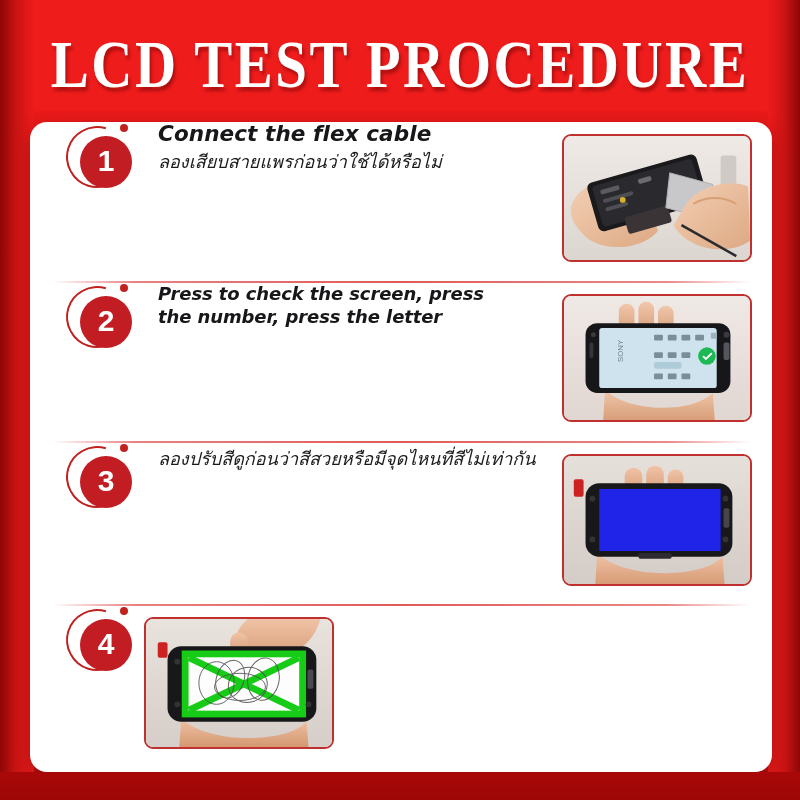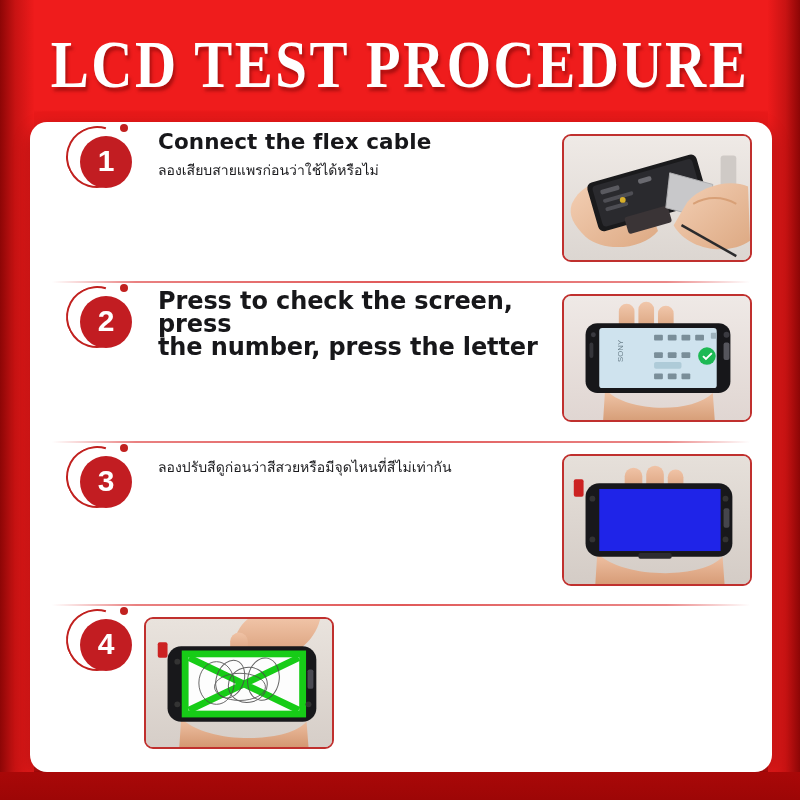--- a/index.html
+++ b/index.html
@@ -123,37 +123,38 @@
     align-items:center;
     justify-content:center;
     line-height:1;
     padding-bottom:2px;
   }
 
   
   .texts {
     flex:1 1 auto;
     padding-left:14px;
-    padding-top:8px;
+    padding-top:0;
     min-width:0;
+    font-style:italic;
   }
   .step-title {
     font-family:"DejaVu Sans","Liberation Sans",sans-serif;
     font-weight:700;
-    font-size:24px;
+    font-size:18px;
     line-height:23px;
     color:#17171a;
     letter-spacing:-.1px;
     white-space:pre-line;
   }
   .row-1 .step-title { font-size:21.5px; letter-spacing:.1px; }
   .step-sub {
     margin-top:5px;
     font-family:"DejaVu Sans","Liberation Sans",sans-serif;
-    font-size:14px;
+    font-size:18px;
     line-height:24px;
     color:#1b1b1e;
   }
 
   
   .photo {
     flex:0 0 auto;
     width:190px; height:128px;
     margin-top:12px;
     margin-right:20px;

